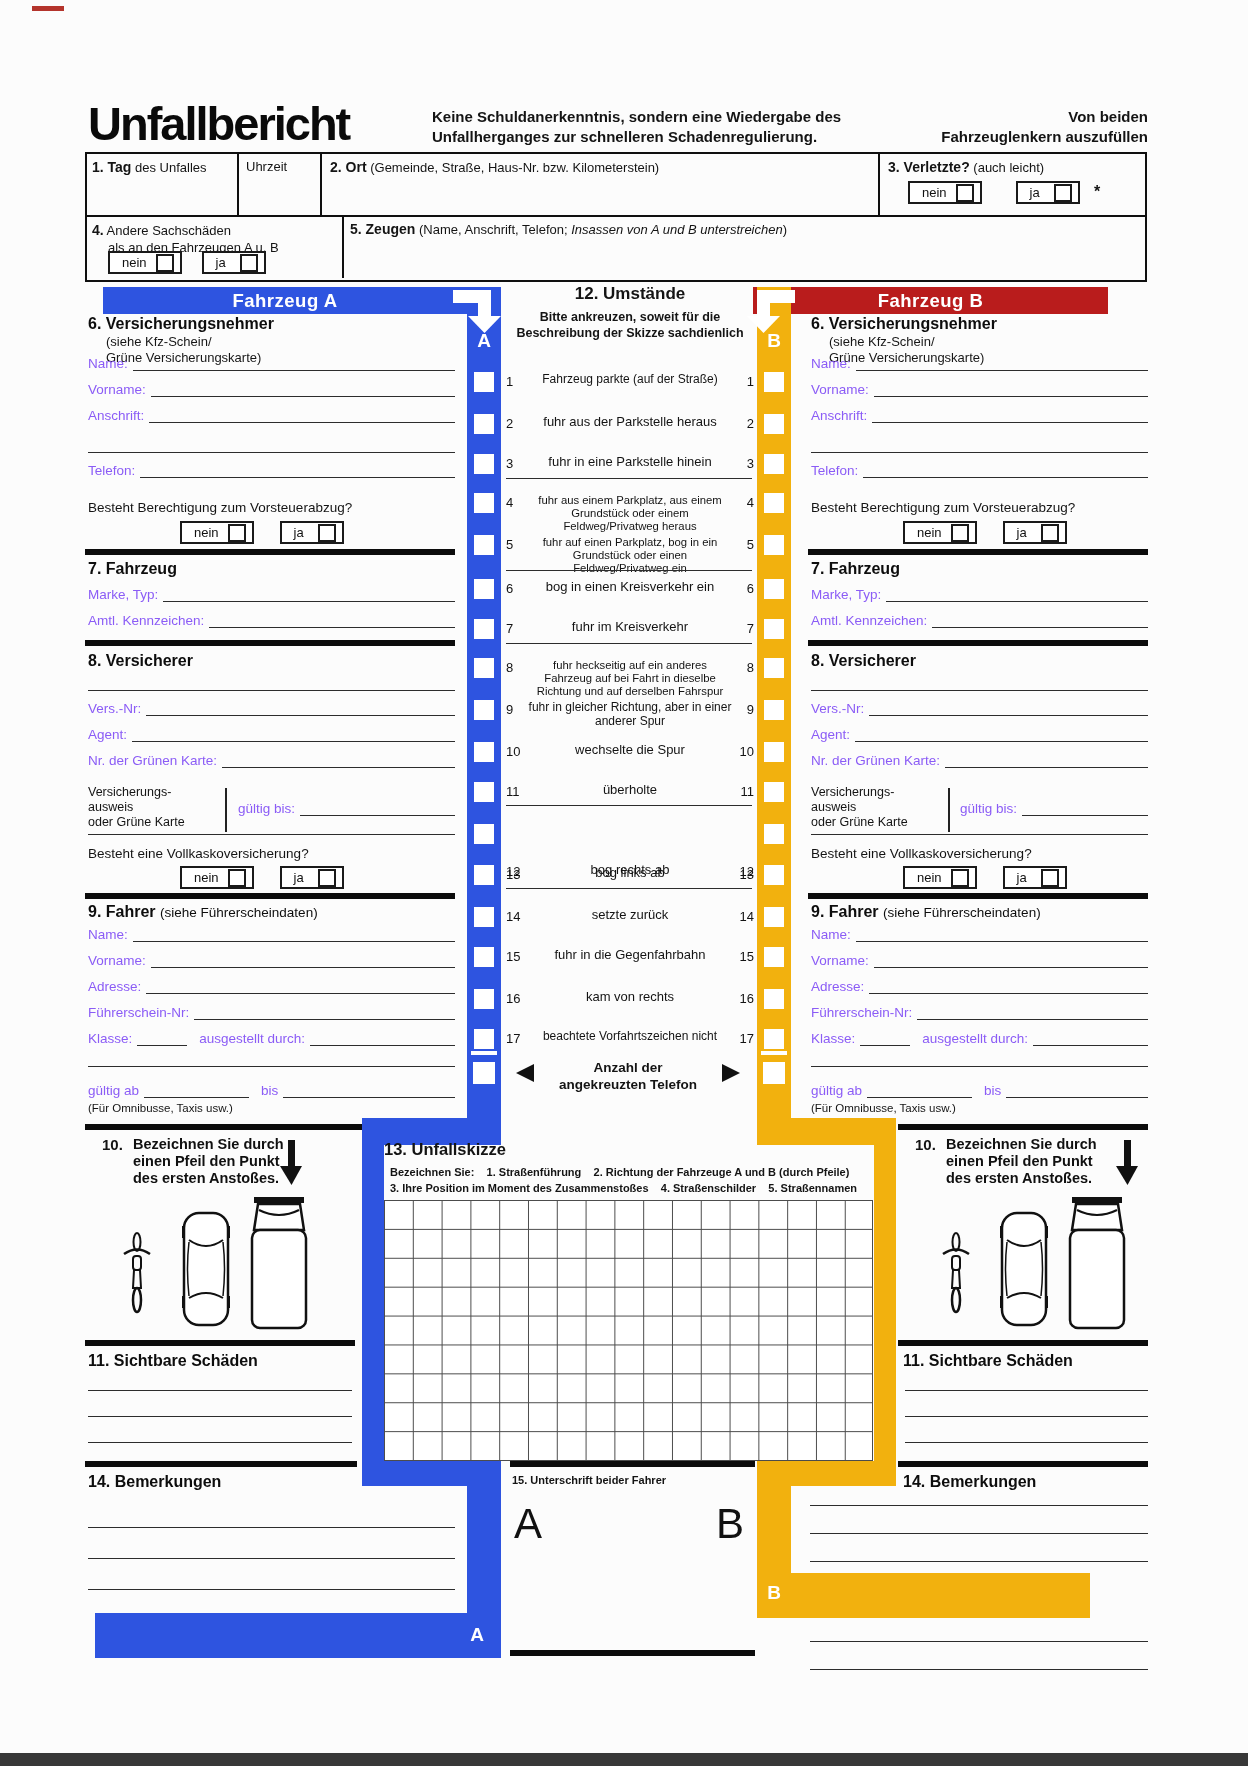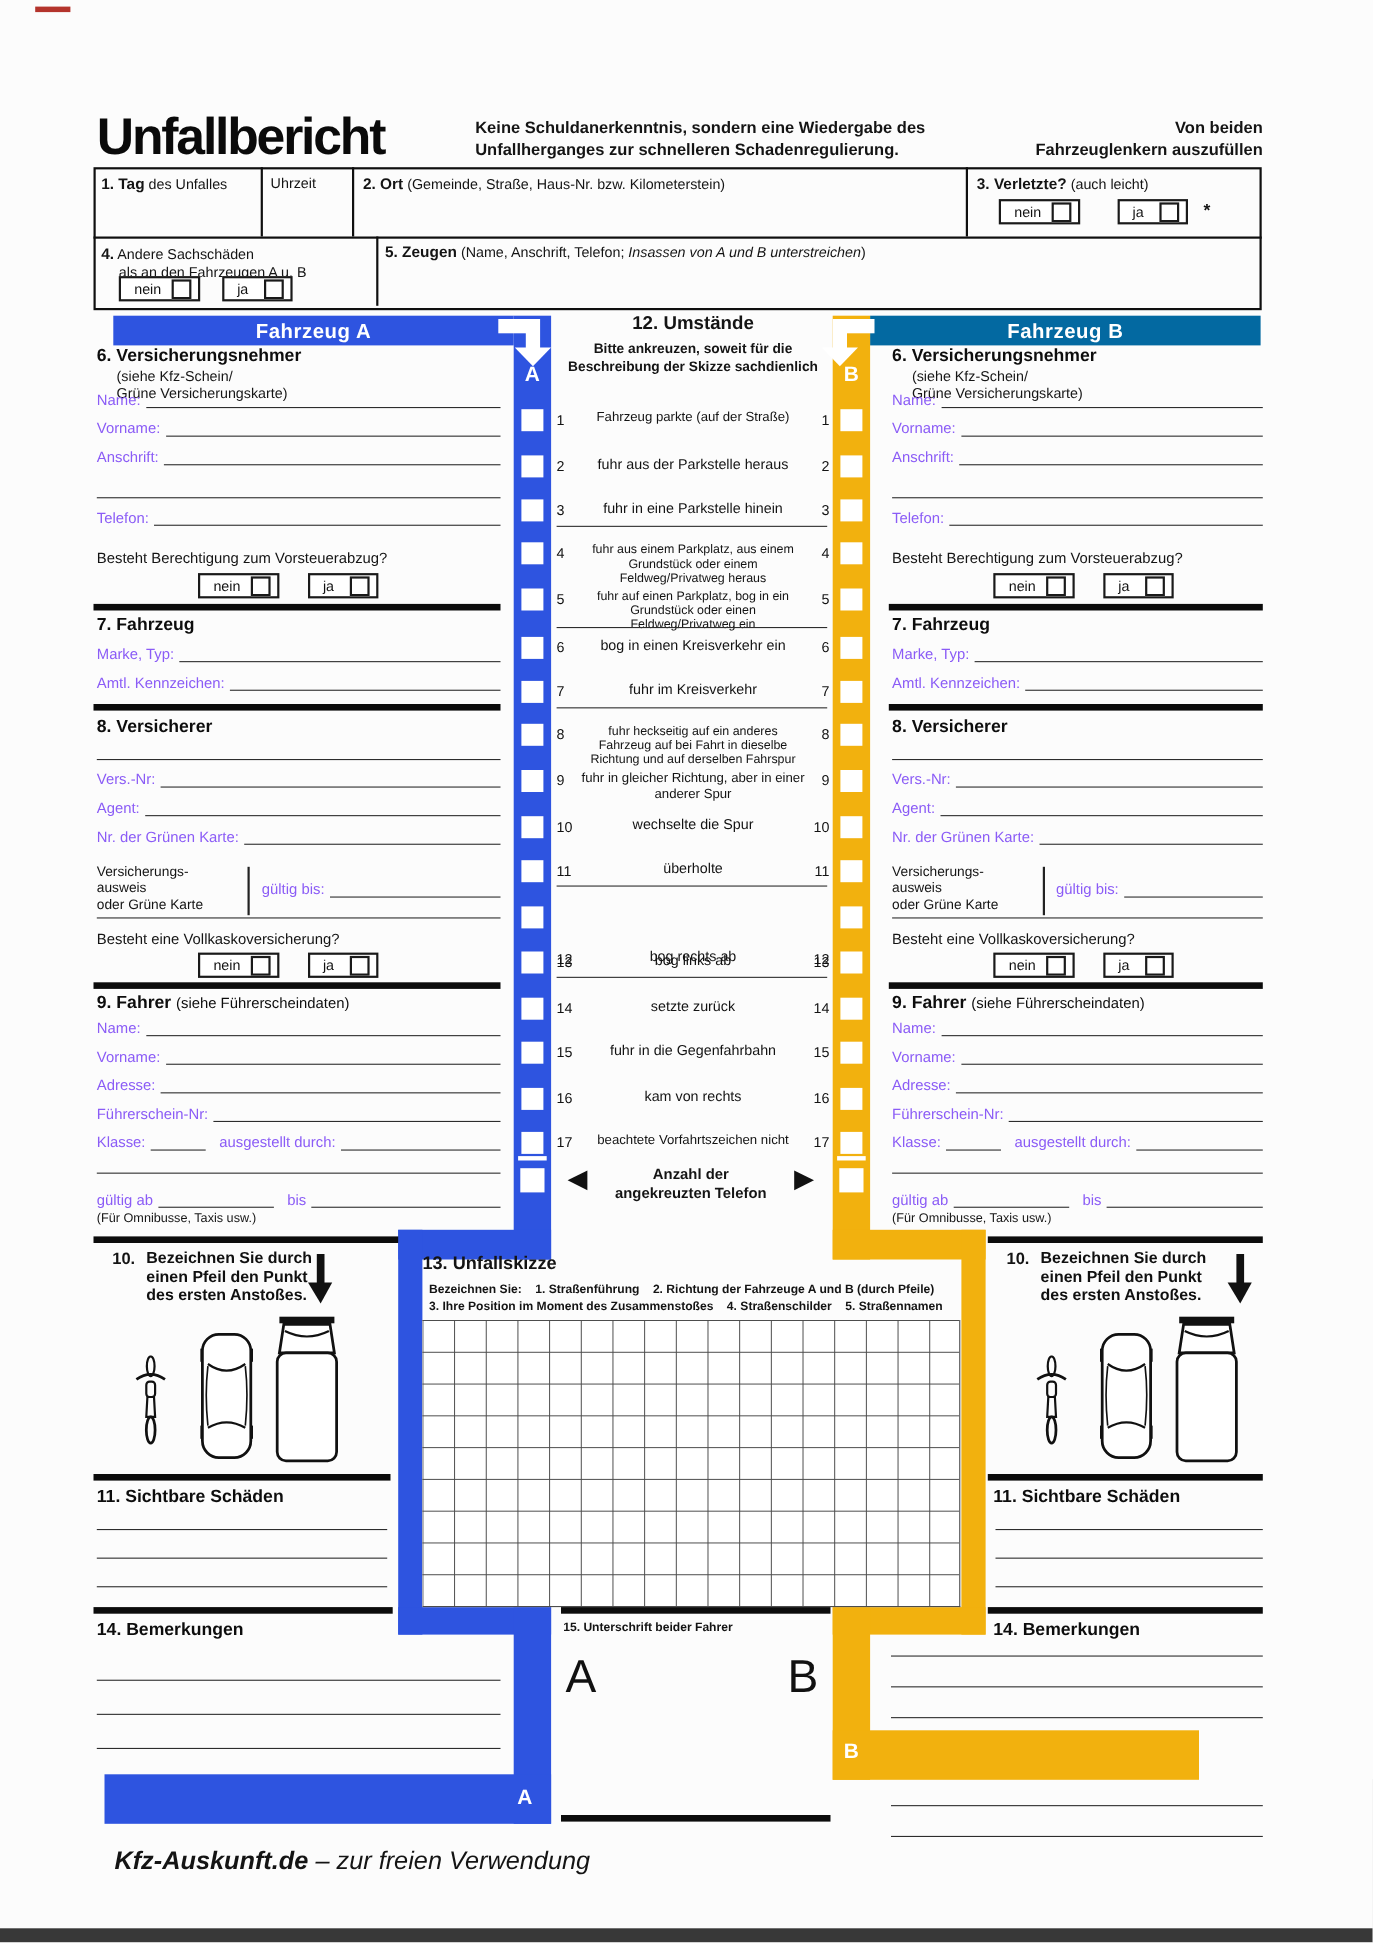--- a/index.html
+++ b/index.html
@@ -116,21 +116,21 @@
 
   <div class="abs cblue bartitle" style="left: 103px; top: 287px; width: 364px; background: rgb(46, 84, 224);">Fahrzeug A</div>
   <div class="abs cblue" style="left: 467px; top: 287px; width: 34px; height: 858px; background: rgb(46, 84, 224);"></div>
   <div class="abs cblue" style="left: 362px; top: 1118px; width: 139px; height: 27px; background: rgb(46, 84, 224);"></div>
   <div class="abs cblue" style="left: 362px; top: 1118px; width: 22px; height: 368px; background: rgb(46, 84, 224);"></div>
   <div class="abs cblue" style="left: 362px; top: 1461px; width: 139px; height: 25px; background: rgb(46, 84, 224);"></div>
   <div class="abs cblue" style="left: 467px; top: 1461px; width: 34px; height: 197px; background: rgb(46, 84, 224);"></div>
   <div class="abs cblue" style="left: 95px; top: 1613px; width: 406px; height: 45px; background: rgb(46, 84, 224);"></div>
   <div class="bletter" style="left:460px;top:1624px;">A</div>
 
-  <div class="abs cyellow bartitle" style="left: 791px; top: 287px; width: 355px; background: #0369a1;">Fahrzeug B</div>
+  <div class="abs cyellow bartitle" style="left: 753px; top: 287px; width: 355px; background: #b91c1c;">Fahrzeug B</div>
   <div class="abs cyellow" style="left: 757px; top: 287px; width: 34px; height: 858px; background: rgb(242, 177, 14);"></div>
   <div class="abs cyellow" style="left: 757px; top: 1118px; width: 139px; height: 27px; background: rgb(242, 177, 14);"></div>
   <div class="abs cyellow" style="left: 874px; top: 1118px; width: 22px; height: 368px; background: rgb(242, 177, 14);"></div>
   <div class="abs cyellow" style="left: 757px; top: 1461px; width: 139px; height: 25px; background: rgb(242, 177, 14);"></div>
   <div class="abs cyellow" style="left: 757px; top: 1461px; width: 34px; height: 157px; background: rgb(242, 177, 14);"></div>
   <div class="abs cyellow" style="left: 757px; top: 1573px; width: 333px; height: 45px; background: rgb(242, 177, 14);"></div>
   <div class="bletter" style="left:757px;top:1582px;">B</div>
 
   <svg class="abs" style="left:451px;top:288px;" width="52" height="46" viewBox="0 0 52 46">
     <rect x="2" y="2" width="34" height="13" fill="#fff"></rect>
@@ -593,23 +593,20 @@
   <div class="ln" style="left:905px;top:1442px;width:243px;"></div>
   <div class="bar" style="left:898px;top:1461px;width:250px;height:6px;"></div>
 
   <div class="stitle" style="left:903px;top:1473px;">14. Bemerkungen</div>
   <div class="ln" style="left:810px;top:1505px;width:338px;"></div>
   <div class="ln" style="left:810px;top:1533px;width:338px;"></div>
   <div class="ln" style="left:810px;top:1561px;width:338px;"></div>
   <div class="ln" style="left:810px;top:1641px;width:338px;"></div>
   <div class="ln" style="left:810px;top:1669px;width:338px;"></div>
 
-  <div class="abs" style="left:104px;top:1678px;font-size:23px;font-style:italic;">
-    <span class="b">Kfz-Auskunft.de</span><span> – zur freien Verwendung</span>
-  </div>
 
 <div class="bsq" style="left: 474px; top: 372px;"></div>
     <div class="bsq" style="left: 764px; top: 372px;"></div>
     <div class="bsq" style="left: 474px; top: 414px;"></div>
     <div class="bsq" style="left: 764px; top: 414px;"></div>
     <div class="bsq" style="left: 474px; top: 454px;"></div>
     <div class="bsq" style="left: 764px; top: 454px;"></div>
     <div class="bsq" style="left: 474px; top: 493px;"></div>
     <div class="bsq" style="left: 764px; top: 493px;"></div>
     <div class="bsq" style="left: 474px; top: 535px;"></div>

